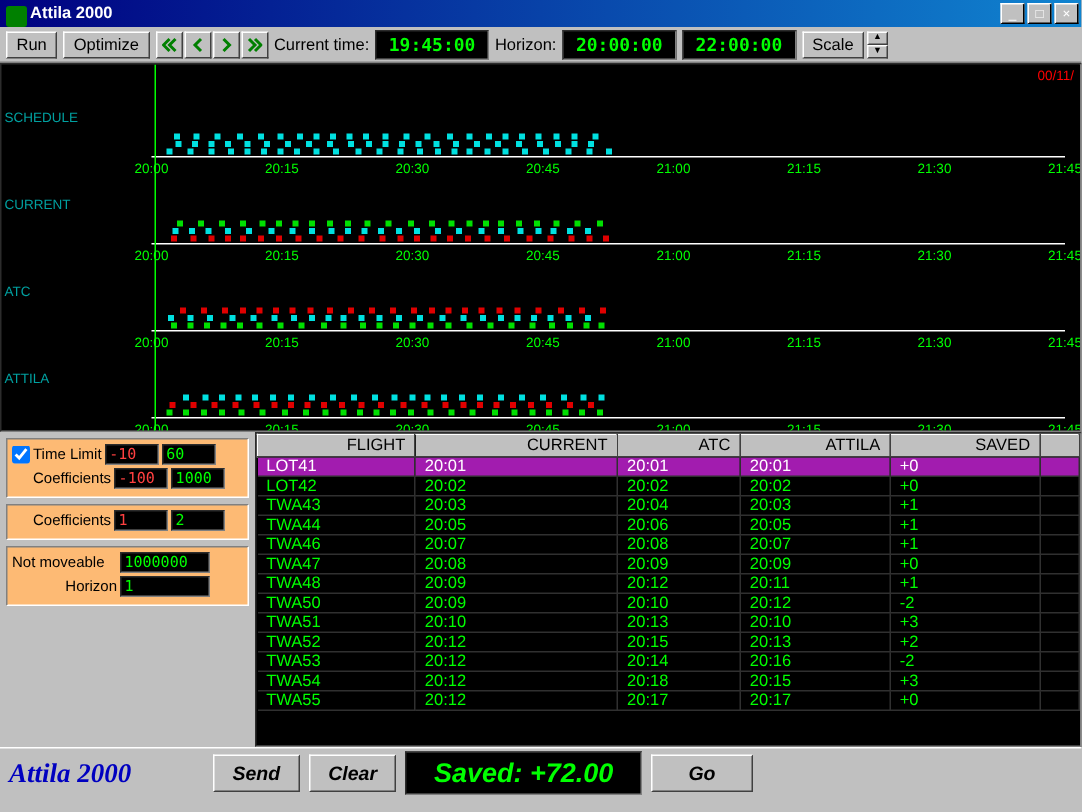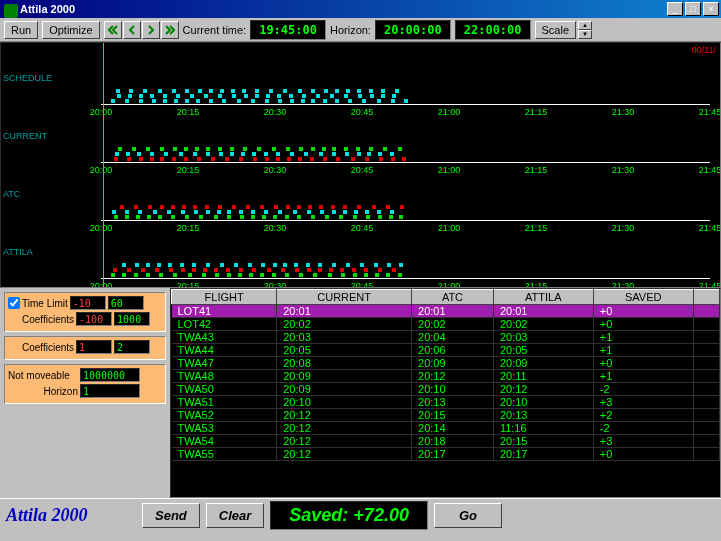--- a/index.html
+++ b/index.html
@@ -36,21 +36,21 @@
 .panel { border: 1px solid; border-color: #808080 #fff #fff #808080; padding: 3px; background: #fdba74; }
 .panel-row { display: flex; align-items: center; gap: 2px; margin-bottom: 2px; }
 .chk { width: 12px; height: 12px; }
 .plabel { font-size: 10px; }
 .pinput { background: #000; color: #00ff00; border: 1px inset #808080; width: 36px; height: 14px; font-size: 10px; padding: 0 2px; font-family: monospace; }
 .pinput.red { color: #ff4040; }
 .pinput.wide { width: 60px; }
 
 .grid { flex: 1; border: 1px inset #808080; overflow: auto; background: #000; }
 table { width: 100%; border-collapse: collapse; font-size: 11px; }
-th { background: #c0c0c0; color: #000; border: 1px solid; border-color: #fff #404040 #404040 #fff; padding: 1px 6px; text-align: center; font-weight: normal; position: sticky; top: 0; }
+th { background: #c0c0c0; color: #000; border: 1px solid; border-color: #fff #404040 #404040 #fff; padding: 1px 6px; text-align: right; font-weight: normal; position: sticky; top: 0; }
 td { background: #000; color: #00ff00; padding: 0px 6px; border-bottom: 1px solid #303030; border-right: 1px solid #303030; }
 tr.sel td { background: #a21caf; color: #fff; }
 
 .footer { height: 34px; background: #c0c0c0; border-top: 1px solid #fff; display: flex; align-items: center; padding: 2px 6px; gap: 6px; }
 .logo { color: #0000c0; font-style: italic; font-weight: bold; font-size: 18px; font-family: "Times New Roman", serif; flex-shrink: 0; width: 130px; }
 .fbtn { background: #c0c0c0; border: 1px solid; border-color: #fff #404040 #404040 #fff; padding: 4px 12px; font-size: 13px; font-weight: bold; font-style: italic; cursor: pointer; }
 .saved-box { background: #000; color: #00ff00; font-weight: bold; font-size: 18px; padding: 3px 18px; border: 1px inset #808080; font-style: italic; }
 </style>
 </head>
 <body>
@@ -513,20 +513,28 @@
           </tr>
           <tr>
             <td>TWA44</td>
             <td>20:05</td>
             <td>20:06</td>
             <td>20:05</td>
             <td>+1</td>
             <td></td>
           </tr>
           <tr>
+            <td>TWA46</td>
+            <td>20:07</td>
+            <td>20:08</td>
+            <td>20:07</td>
+            <td>+1</td>
+            <td></td>
+          </tr>
+          <tr>
             <td>TWA47</td>
             <td>20:08</td>
             <td>20:09</td>
             <td>20:09</td>
             <td>+0</td>
             <td></td>
           </tr>
           <tr>
             <td>TWA48</td>
             <td>20:09</td>
@@ -556,21 +564,21 @@
             <td>20:12</td>
             <td>20:15</td>
             <td>20:13</td>
             <td>+2</td>
             <td></td>
           </tr>
           <tr>
             <td>TWA53</td>
             <td>20:12</td>
             <td>20:14</td>
-            <td>11:16</td>
+            <td>20:16</td>
             <td>-2</td>
             <td></td>
           </tr>
           <tr>
             <td>TWA54</td>
             <td>20:12</td>
             <td>20:18</td>
             <td>20:15</td>
             <td>+3</td>
             <td></td>

